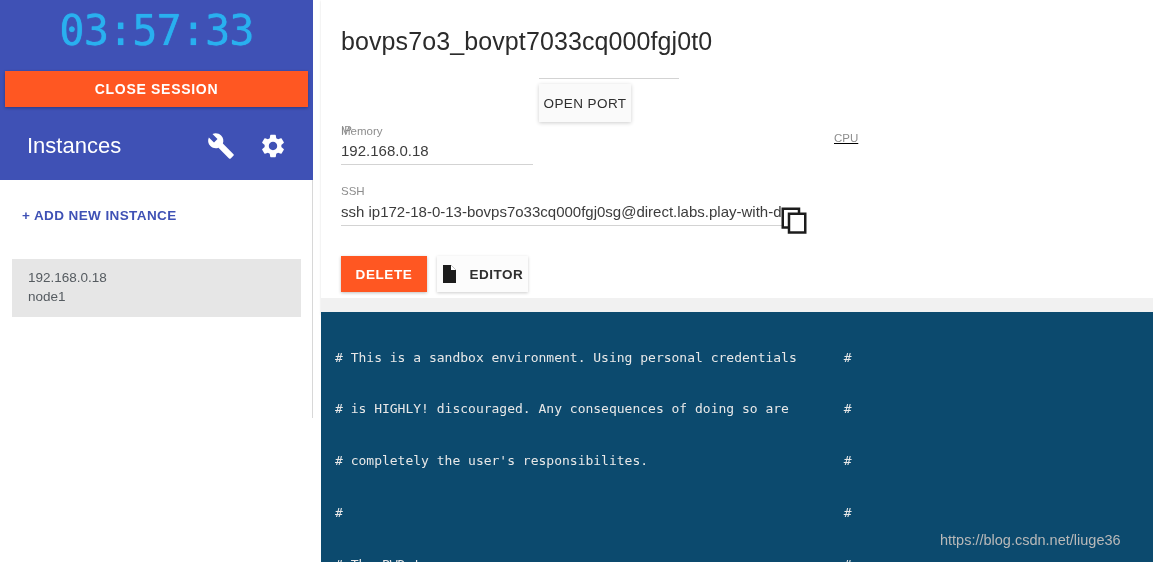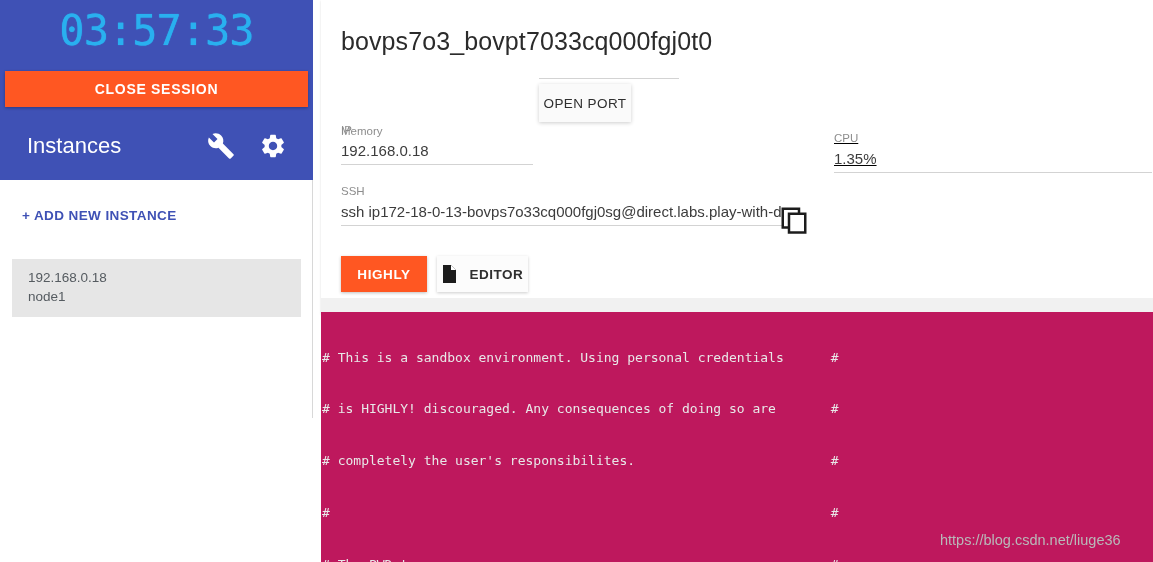--- a/index.html
+++ b/index.html
@@ -171,27 +171,27 @@
 
   
   #gap {
     position: absolute; left: 321px; top: 298px;
     width: 832px; height: 14px;
     background: #f1f1f1;
   }
   #terminal {
     position: absolute; left: 321px; top: 312px;
     width: 832px; height: 250px;
-    background: #be185d;
+    background: #0c4a6e;
     overflow: hidden;
     font-family: "DejaVu Sans Mono", monospace;
     font-size: 13px;
     line-height: 17.3px;
     color: #e8e8e8;
-    padding: 2px 0 0 1px;
+    padding: 2px 0 0 14px;
     white-space: pre;
   }
   #terminal .line { height: 17.3px; }
 
   .watermark {
     position: absolute; left: 940px; top: 532px;
     font-size: 14.5px;
     color: #b9b9b9;
     font-family: "Liberation Sans", sans-serif;
     pointer-events: none;
@@ -251,36 +251,35 @@
       </div>
 
       <button class="open-port-btn">OPEN PORT</button>
 
       <div class="field" id="field-mem">
         <span class="field-label">Memory</span>
       </div>
 
       <div class="field" id="field-cpu">
         <span class="field-label">CPU</span>
-        <span class="field-value">1.35%</span>
       </div>
 
       <div class="field" id="field-ssh">
         <span class="field-label">SSH</span>
         <span class="field-value">ssh ip172-18-0-13-bovps7o33cq000fgj0sg@direct.labs.play-with-docker.com</span>
       </div>
 
       <span class="copy-icon">
         <svg viewBox="0 0 24 24" fill="none" stroke="#1c1c1c" stroke-width="2">
           <rect x="3" y="3" width="13" height="15"></rect>
           <rect x="8" y="7" width="13" height="15" fill="#ffffff"></rect>
         </svg>
       </span>
 
-      <button class="delete-btn">HIGHLY</button>
+      <button class="delete-btn">DELETE</button>
 
       <button class="editor-btn">
         <svg viewBox="0 0 15 18">
           <path d="M1 0h8l5 5v13H1z" fill="#1c1c1c"></path>
           <path d="M9 0l5 5H9z" fill="#ffffff"></path>
         </svg>
         <span>EDITOR</span>
       </button>
     </div>
   </div>

